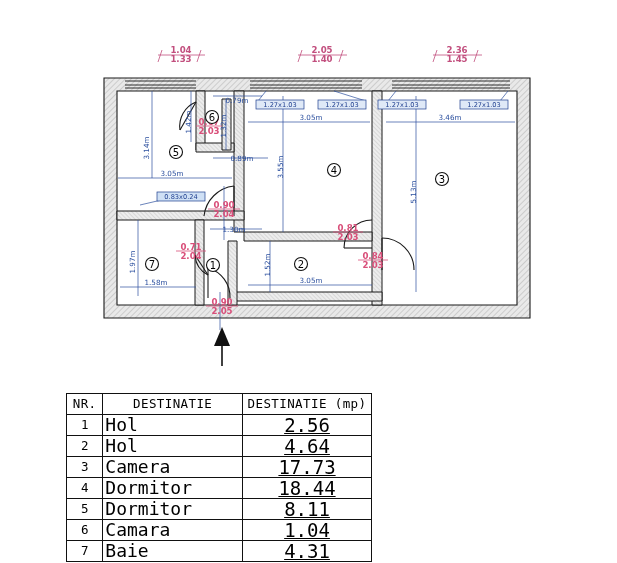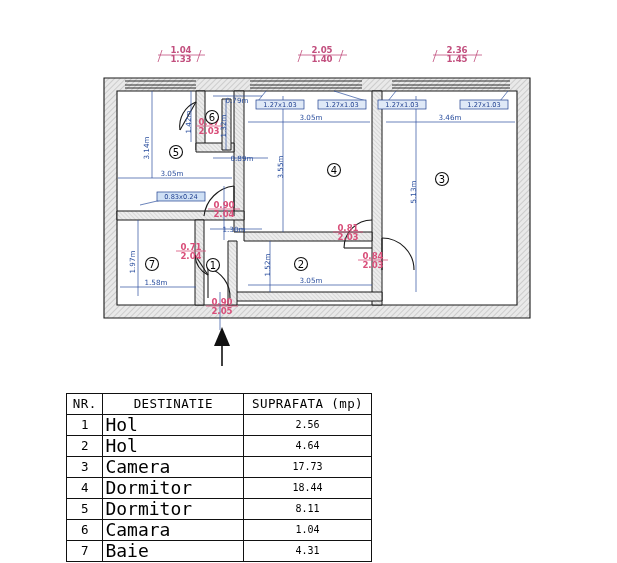--- a/index.html
+++ b/index.html
@@ -47,21 +47,21 @@
     margin-top: 10px;
   }
   .legend-table th {
     text-align: center;
     letter-spacing: 0.4px;
   }
   .col-nr { width: 34px; text-align: center; }
   .col-dest { width: 152px; text-align: left; padding-left: 6px; }
   .col-supr { width: 140px; text-align: center; }
   .legend-table tbody td.col-dest { font-size: 18px; }
-  .legend-table tbody td.col-supr { font-size: 10px; }
+  .legend-table tbody td.col-supr { font-size: 19px; text-decoration: underline; }
   
   .dim-blue { font-family: "DejaVu Sans", sans-serif; font-size: 7.2px; fill: #2b4f9e; }
   .dim-red  { font-family: "DejaVu Sans", sans-serif; font-size: 8.6px; fill: #d94f7a; font-weight: bold; }
   .dim-top  { font-family: "DejaVu Sans", sans-serif; font-size: 8.6px; fill: #c24f7e; font-weight: bold; }
   .win-lbl  { font-family: "DejaVu Sans", sans-serif; font-size: 6.6px; fill: #1f3f8f; }
   .room-num { font-family: "DejaVu Sans", sans-serif; font-size: 10px; fill: #000; }
 </style>
 </head>
 <body>
 
@@ -304,21 +304,21 @@
         <text class="room-num" x="301" y="267.5" text-anchor="middle">2</text>
       </g>
     </g>
   </svg>
 
   <table class="legend-table">
     <thead>
       <tr>
         <th class="col-nr">NR.</th>
         <th class="col-dest">DESTINATIE</th>
-        <th class="col-supr">SUPRAFATA (mp)</th>
+        <th class="col-supr">DESTINATIE (mp)</th>
       </tr>
     </thead>
     <tbody>
       <tr>
         <td class="col-nr">1</td>
         <td class="col-dest">Hol</td>
         <td class="col-supr">2.56</td>
       </tr>
       <tr>
         <td class="col-nr">2</td>

